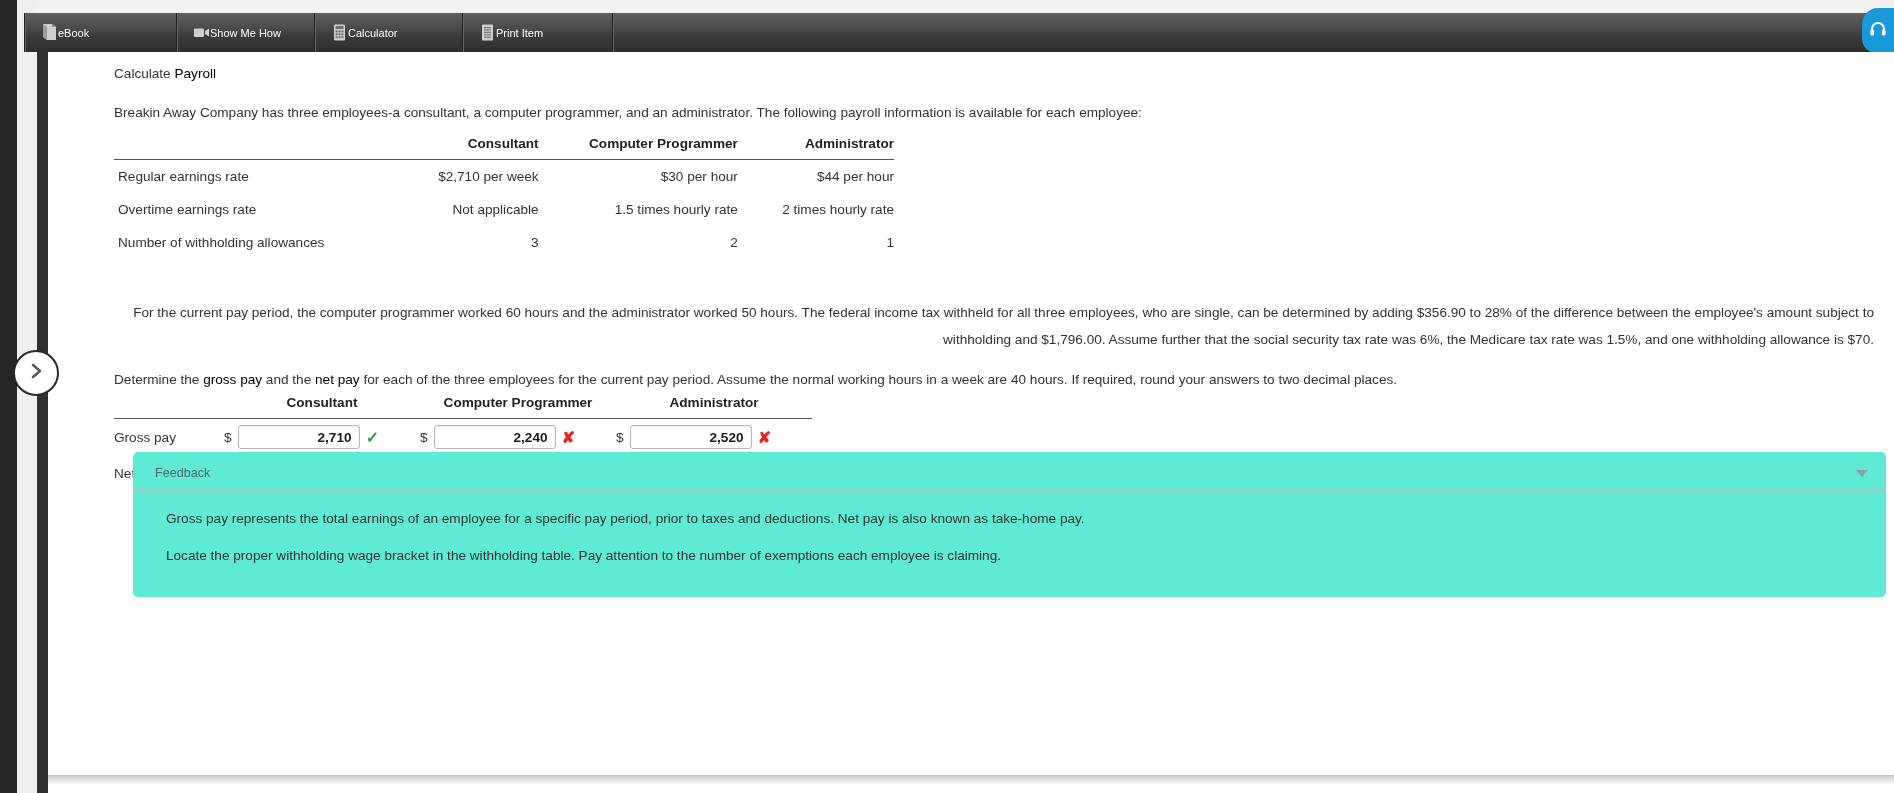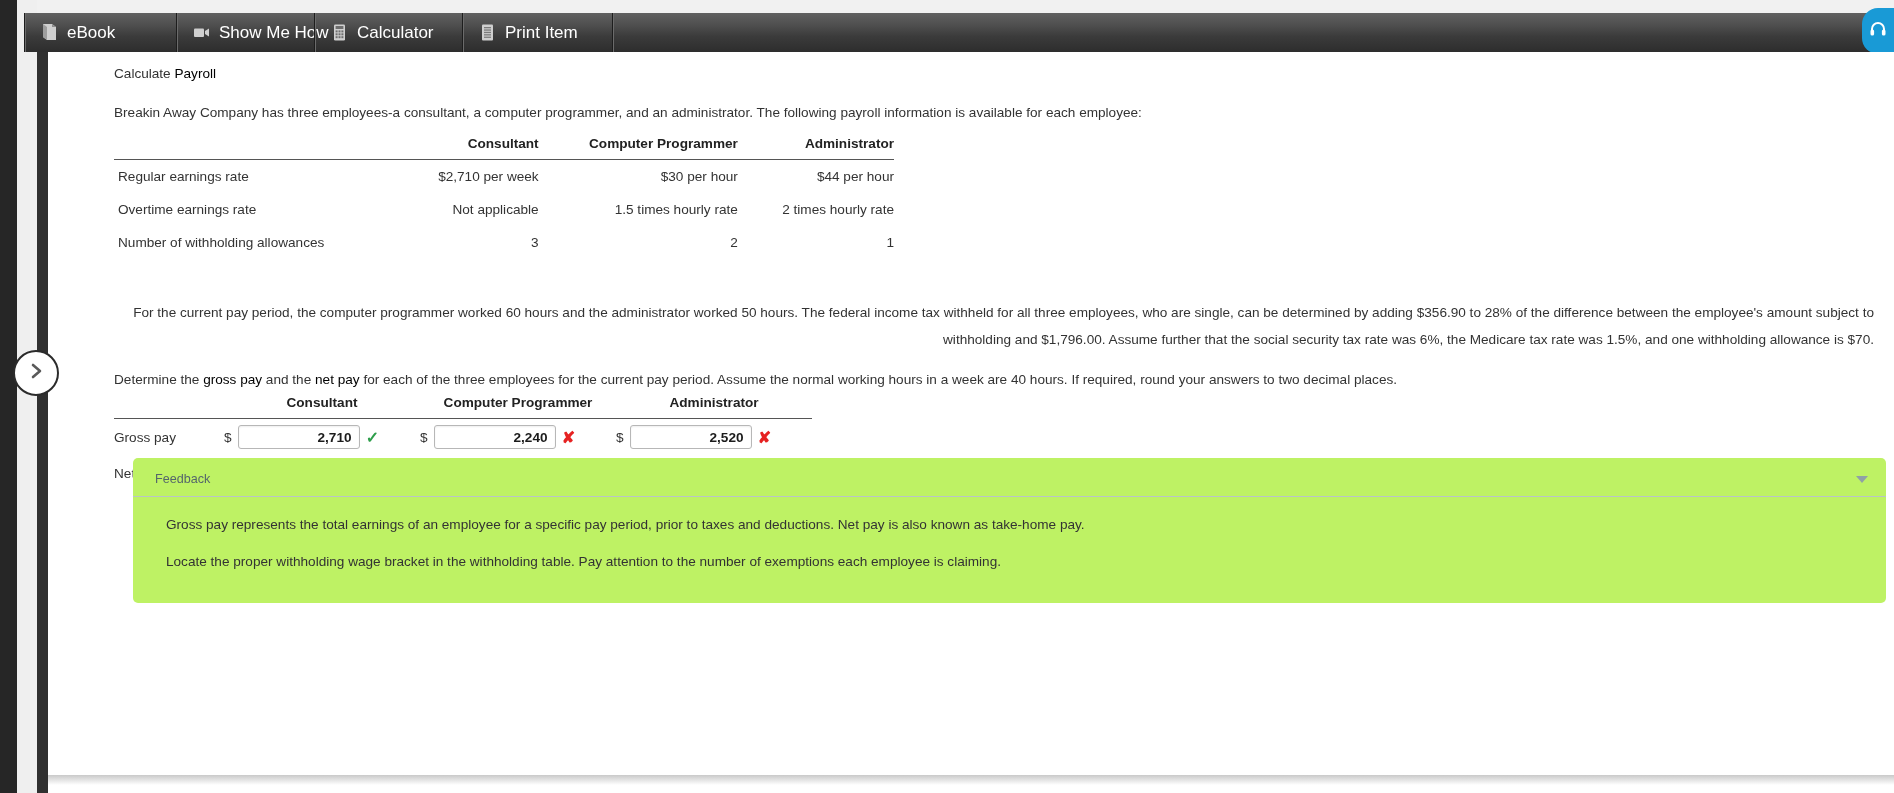--- a/index.html
+++ b/index.html
@@ -64,24 +64,24 @@
     display: flex;
     align-items: center;
     padding-left: 12px;
     width: 285px;
     box-sizing: border-box;
     letter-spacing: 0.1px;
   }
   .tool-tab {
     display: flex;
     align-items: center;
-    gap: 9px;
+    gap: 0;
     padding: 0 20px 0 16px;
     color: #ffffff;
-    font-size: 17px;
+    font-size: 11px;
     border-left: 1px solid #1d1d1d;
     box-shadow: inset 1px 0 0 #6b6b6b;
     cursor: pointer;
     white-space: nowrap;
   }
   .tool-tab.w-ebook  { width: 152px; box-sizing: border-box; }
   .tool-tab.w-show   { width: 138px; box-sizing: border-box; }
   .tool-tab.w-calc   { width: 148px; box-sizing: border-box; }
   .tool-tab.w-print  { width: 150px; box-sizing: border-box; }
   .tool-tab-rest {
@@ -277,24 +277,23 @@
   }
   .mark.correct { color: #2e9e4b; }
   .mark.wrong   { color: #e62222; }
 
   
   #feedback-panel {
     position: absolute;
     left: 85px;
     top: 400px;
     right: 8px;
-    background: #bef264;
+    background: #5eead4;
     border-radius: 5px;
     padding: 0;
-    margin-top: 6px;
   }
   #feedback-header {
     display: flex;
     align-items: center;
     justify-content: space-between;
     padding: 14px 18px 10px 22px;
     border-bottom: 1px solid #b9c4c7;
   }
   #feedback-title {
     color: #55666b;

